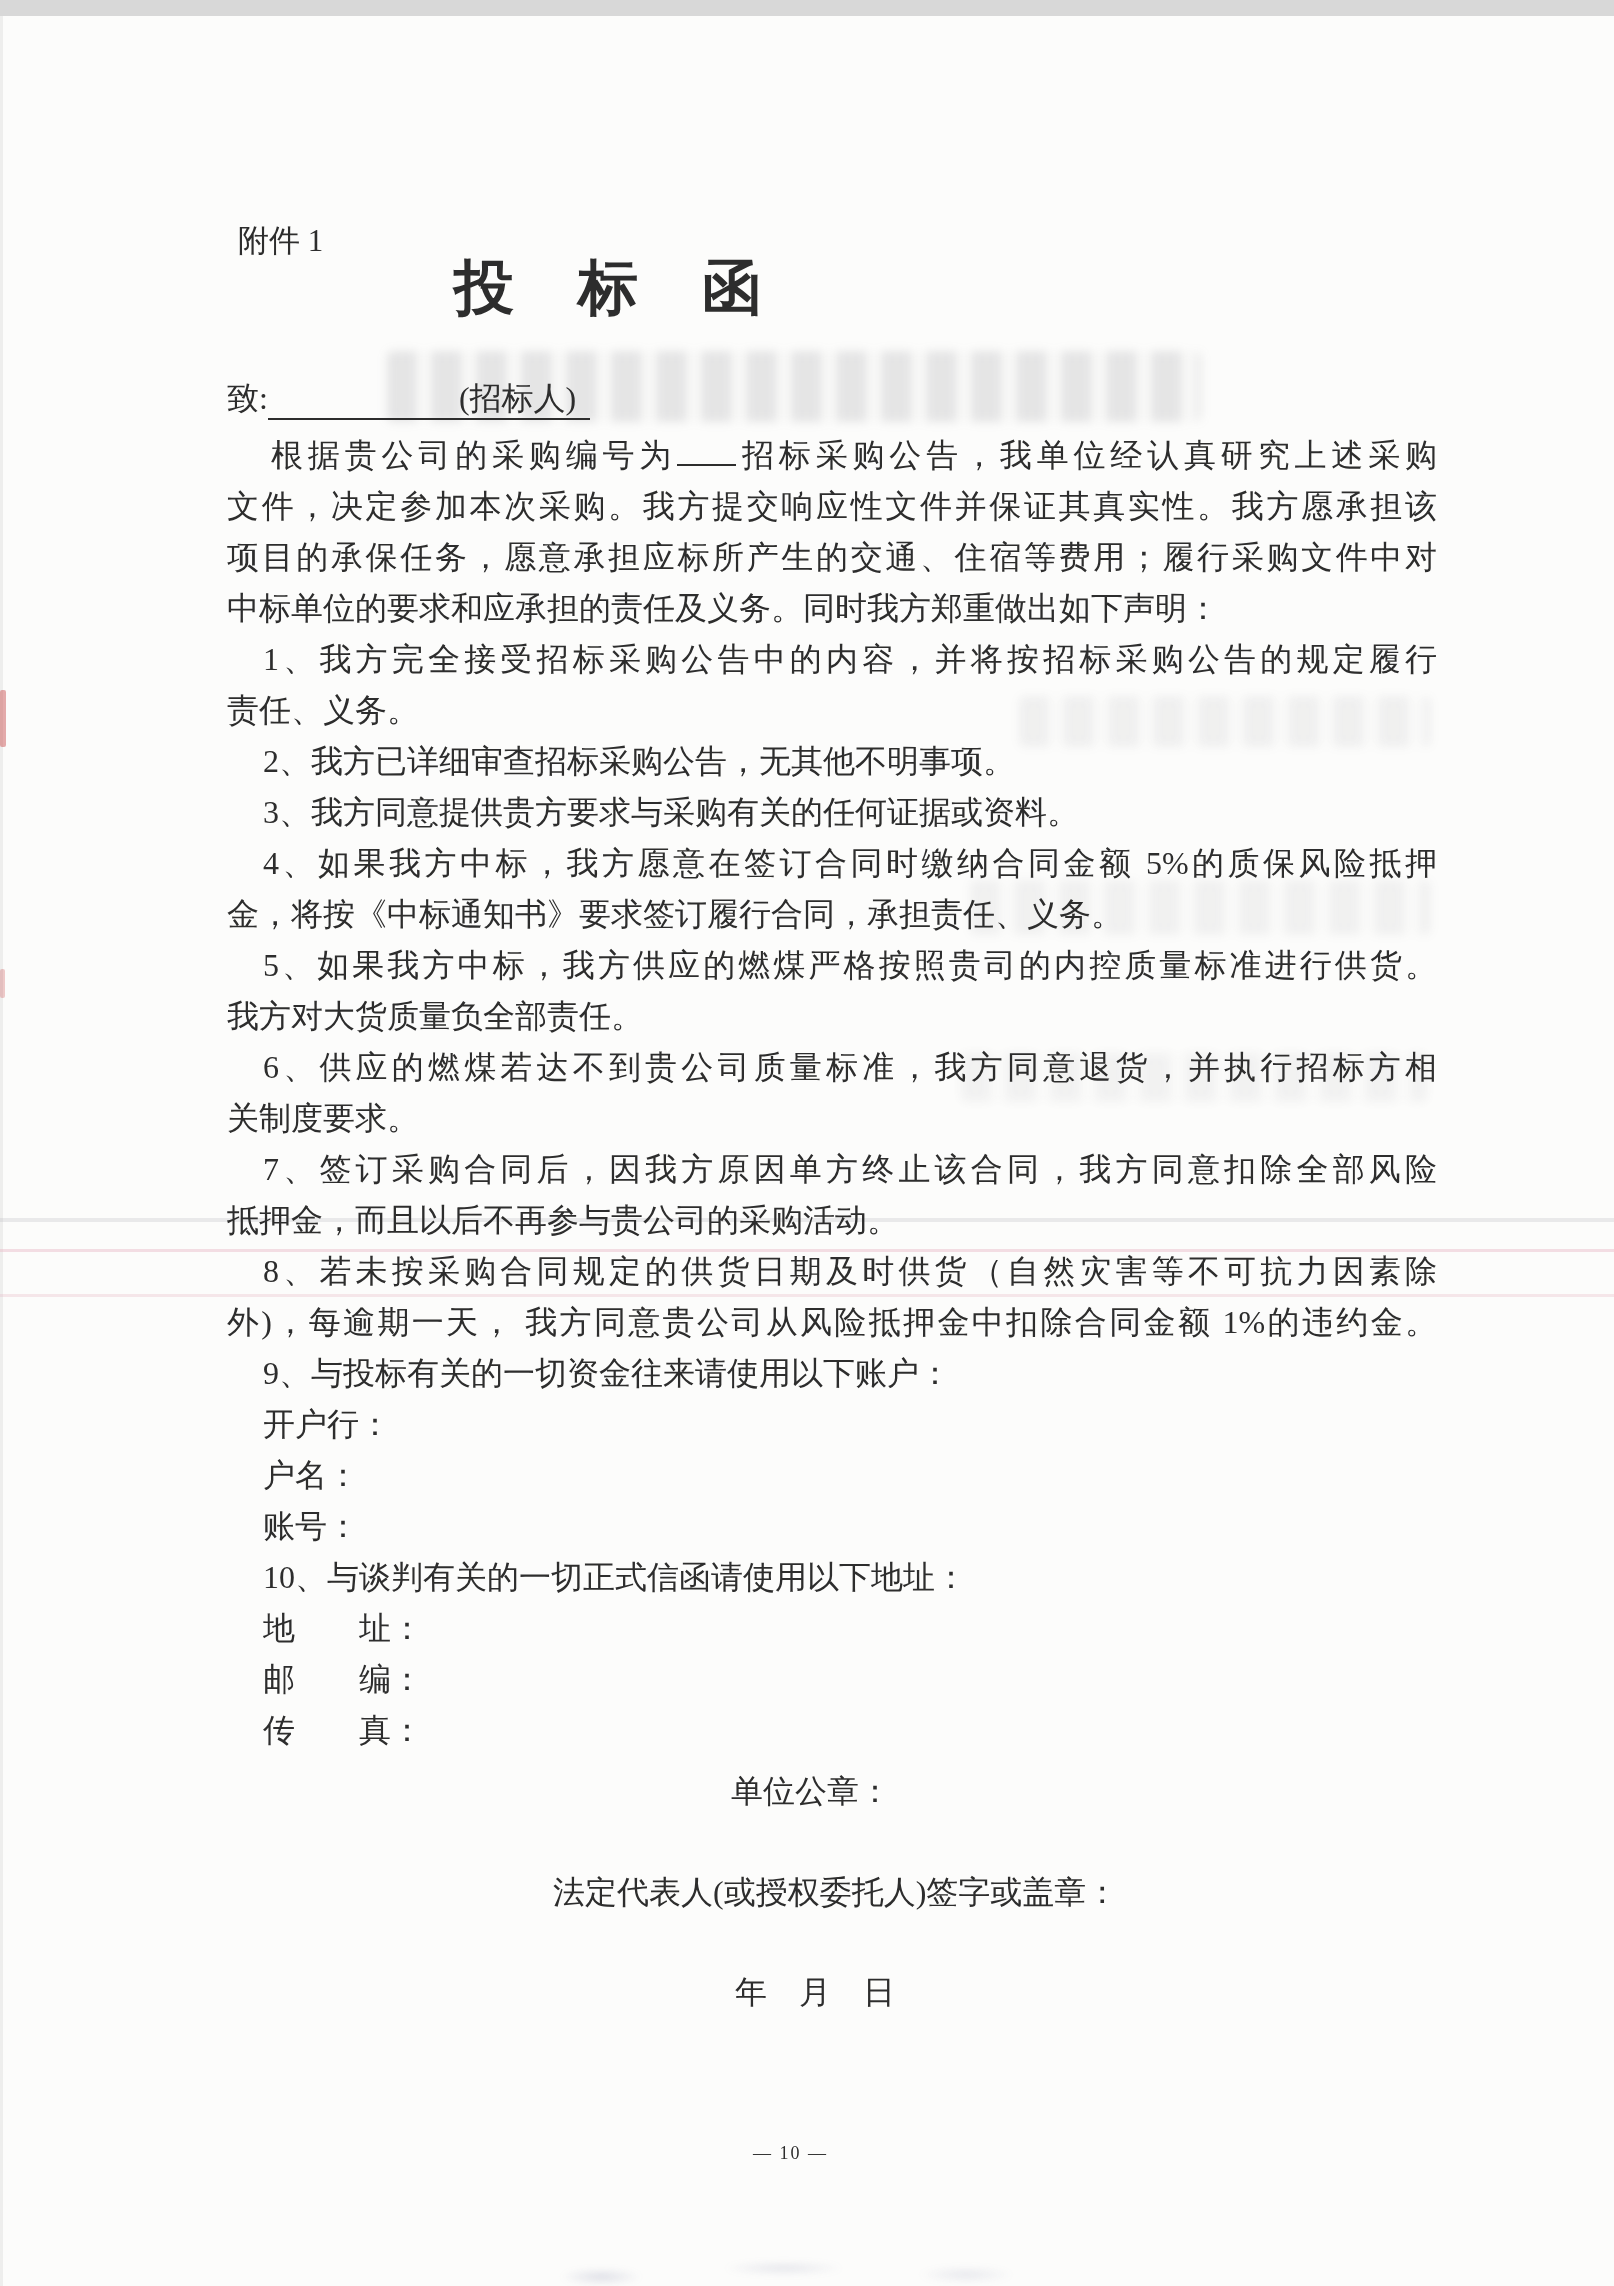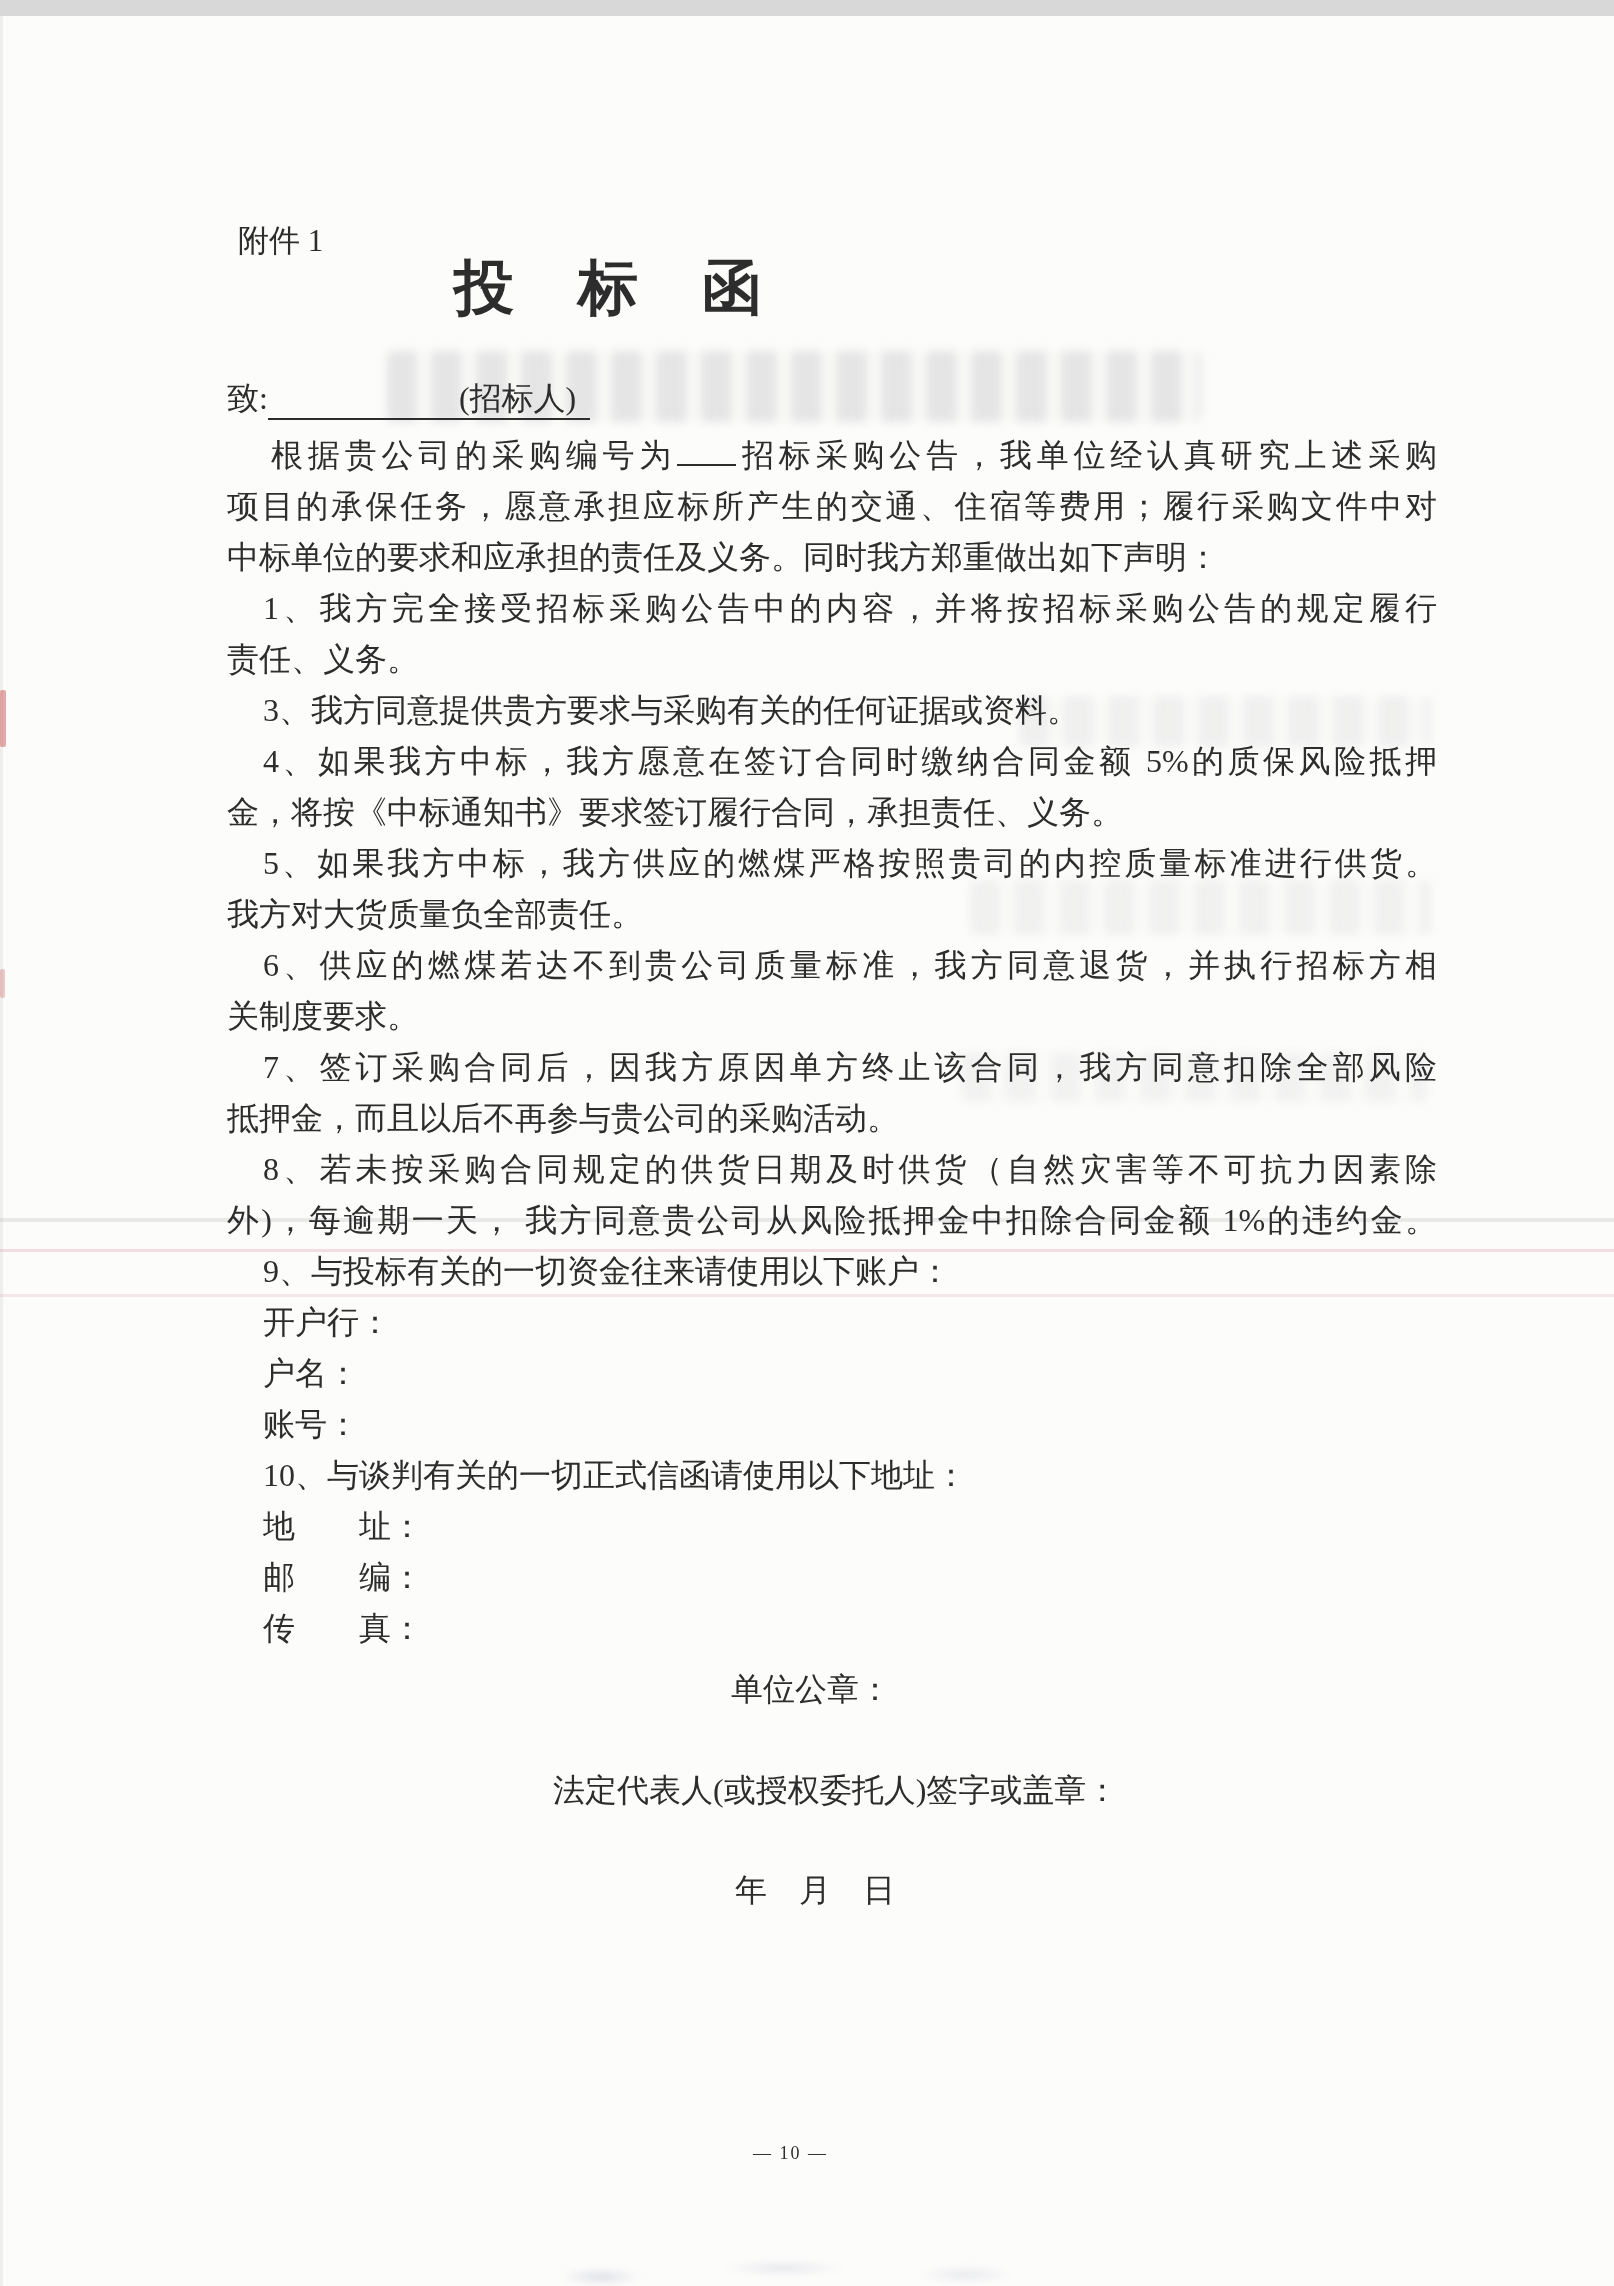--- a/index.html
+++ b/index.html
@@ -68,25 +68,27 @@
   <div class="artifact bottom-smudge"></div>
 
   <div class="attachment">附件 1</div>
   <h1 class="doc-title">投　标　函</h1>
 
   <div class="content">
 
     <div class="line"><span>致:</span><span class="u-wrap"><span class="blank blank-wide"></span><span>(招标人)</span><span class="blank blank-tail"></span></span></div>
 
     <div class="line fill first-indent intro-start"><span>根据贵公司的采购编号为</span><span class="blank blank-small"></span><span>招标采购公告，我单位经认真研究上述采购</span></div>
+    <div class="line fill">文件，决定参加本次采购。我方提交响应性文件并保证其真实性。我方愿承担该</div>
     <div class="line fill">项目的承保任务，愿意承担应标所产生的交通、住宿等费用；履行采购文件中对</div>
     <div class="line">中标单位的要求和应承担的责任及义务。同时我方郑重做出如下声明：</div>
 
     <div class="line indent fill">1、我方完全接受招标采购公告中的内容，并将按招标采购公告的规定履行</div>
     <div class="line">责任、义务。</div>
+    <div class="line indent">2、我方已详细审查招标采购公告，无其他不明事项。</div>
     <div class="line indent">3、我方同意提供贵方要求与采购有关的任何证据或资料。</div>
     <div class="line indent fill">4、如果我方中标，我方愿意在签订合同时缴纳合同金额 5%的质保风险抵押</div>
     <div class="line">金，将按《中标通知书》要求签订履行合同，承担责任、义务。</div>
     <div class="line indent fill">5、如果我方中标，我方供应的燃煤严格按照贵司的内控质量标准进行供货。</div>
     <div class="line">我方对大货质量负全部责任。</div>
     <div class="line indent fill">6、供应的燃煤若达不到贵公司质量标准，我方同意退货，并执行招标方相</div>
     <div class="line">关制度要求。</div>
     <div class="line indent fill">7、签订采购合同后，因我方原因单方终止该合同，我方同意扣除全部风险</div>
     <div class="line">抵押金，而且以后不再参与贵公司的采购活动。</div>
     <div class="line indent fill">8、若未按采购合同规定的供货日期及时供货（自然灾害等不可抗力因素除</div>

